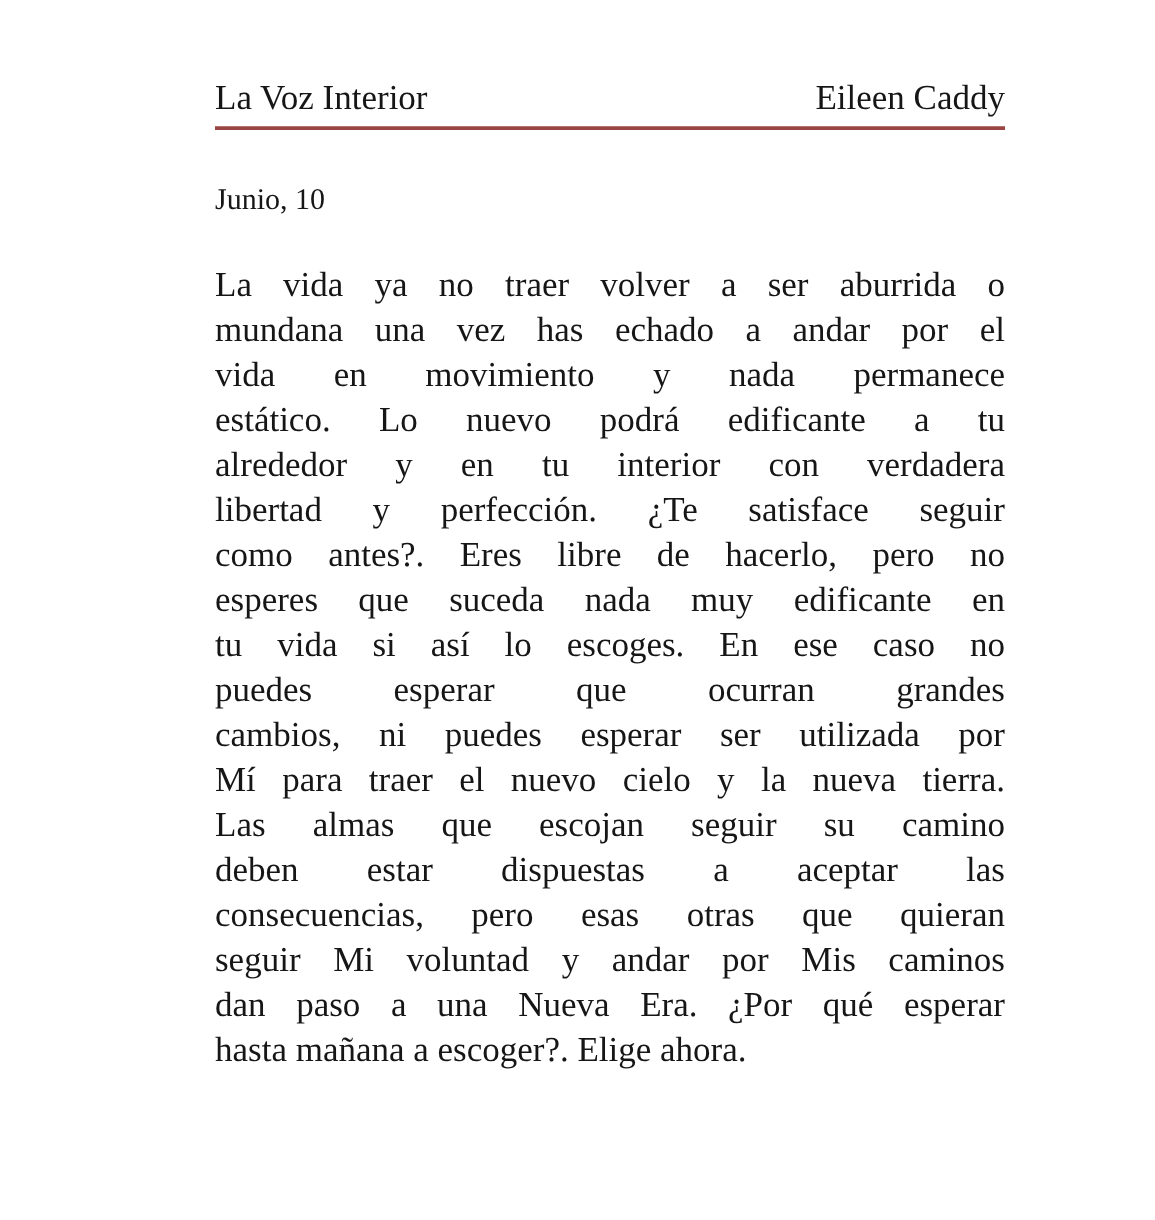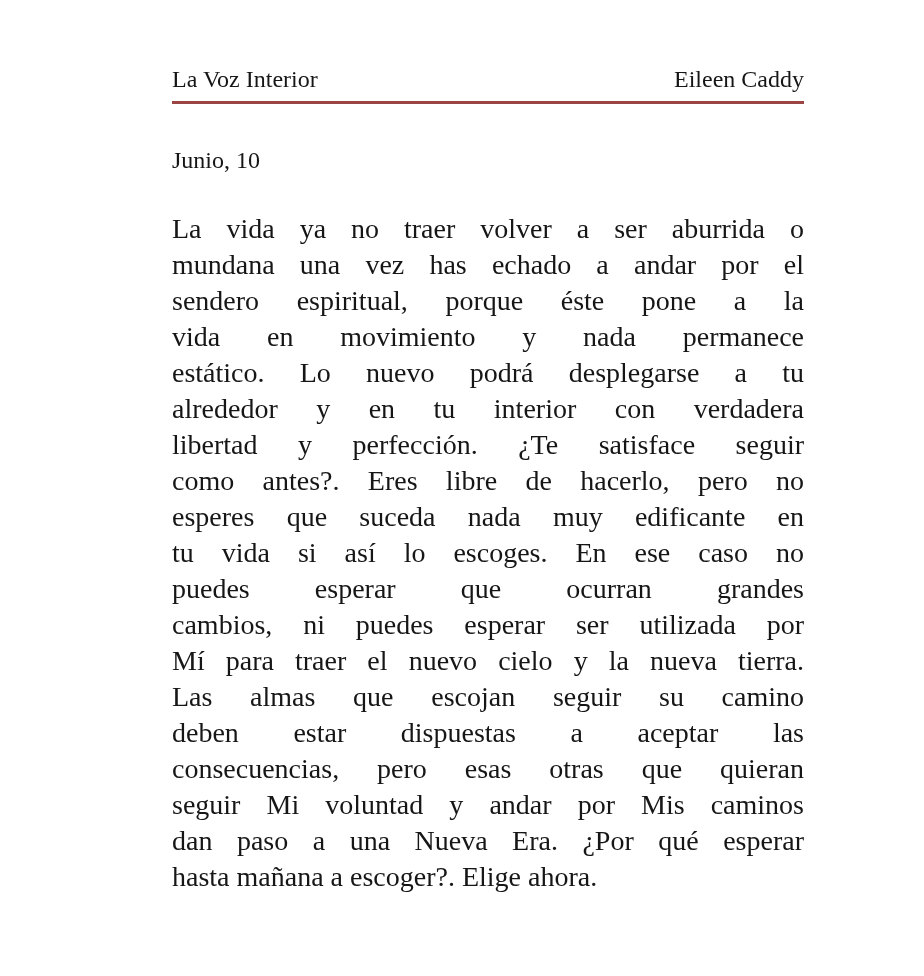--- a/index.html
+++ b/index.html
@@ -18,21 +18,21 @@
     font-family: "Liberation Serif", "DejaVu Serif", serif;
     overflow: hidden;
   }
   .content {
     padding: 64px 120px 0 172px; 
   }
   .doc-header {
     display: flex;
     justify-content: space-between;
     align-items: center;
-    font-size: 24px;
+    font-size: 28px;
     line-height: 30px;
     padding-bottom: 7px;
     border-bottom: 3px solid var(--rule);
   }
   .book-title { white-space: nowrap; }
   .author { white-space: nowrap; }
   .date-heading {
     font-size: 24px;
     font-weight: normal;
     margin: 38px 0 0 0;
@@ -61,23 +61,22 @@
     <header class="doc-header">
       <span class="book-title">La Voz Interior</span>
       <span class="author">Eileen Caddy</span>
     </header>
 
     <h1 class="date-heading">Junio, 10</h1>
 
     <div class="body-text">
         <div class="line">La vida ya no traer volver a ser aburrida o</div>
         <div class="line">mundana una vez has echado a andar por el</div>
-        <div class="line">sendero espiritual, porque éste pone a la</div>
         <div class="line">vida en movimiento y nada permanece</div>
-        <div class="line">estático. Lo nuevo podrá desplegarse a tu</div>
+        <div class="line">estático. Lo nuevo podrá edificante a tu</div>
         <div class="line">alrededor y en tu interior con verdadera</div>
         <div class="line">libertad y perfección. ¿Te satisface seguir</div>
         <div class="line">como antes?. Eres libre de hacerlo, pero no</div>
         <div class="line">esperes que suceda nada muy edificante en</div>
         <div class="line">tu vida si así lo escoges. En ese caso no</div>
         <div class="line">puedes esperar que ocurran grandes</div>
         <div class="line">cambios, ni puedes esperar ser utilizada por</div>
         <div class="line">Mí para traer el nuevo cielo y la nueva tierra.</div>
         <div class="line">Las almas que escojan seguir su camino</div>
         <div class="line">deben estar dispuestas a aceptar las</div>

